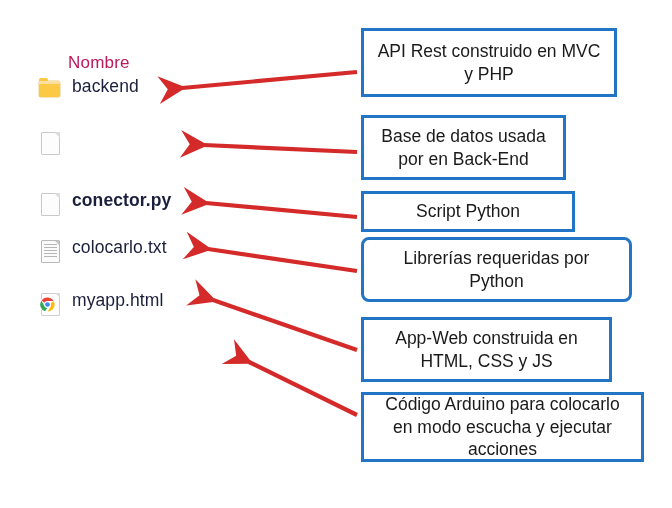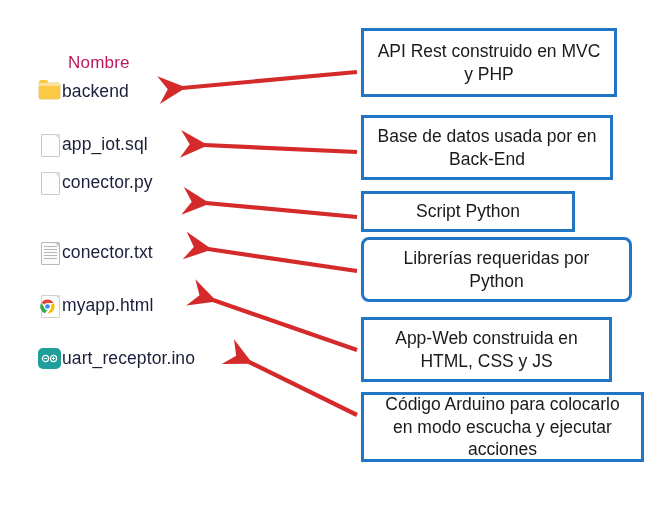--- a/index.html
+++ b/index.html
@@ -33,22 +33,21 @@
     letter-spacing: .2px;
     white-space: nowrap;
     margin-top: 36px;
   }
 
   .file-row {
     position: absolute;
     left: 38px;
     height: 30px;
     display: flex;
-    align-items: center;
-    gap: 0;
+    gap: 10px;
     white-space: nowrap;
   }
   .file-name {
     font-size: 17.5px;
     color: #1b1f3b;
     letter-spacing: .1px;
   }
   .icon-wrap {
     width: 24px;
     height: 26px;
@@ -225,73 +224,58 @@
     <span class="icon-wrap">
       <span class="ic-folder"></span>
     </span>
     <span class="file-name">backend</span>
   </div>
 
   <div class="file-row" style="top:129px;">
     <span class="icon-wrap">
       <span class="ic-page"></span>
     </span>
-    <span class="file-name">app_iot.sql</span>
-  </div>
-
-  <div class="file-row" style="top:167px;">
+  </div>
+
+  <div class="file-row" style="top:190px;font-weight:bold;">
     <span class="icon-wrap">
       <span class="ic-page"></span>
     </span>
     <span class="file-name">conector.py</span>
   </div>
 
   <div class="file-row" style="top:237px;">
     <span class="icon-wrap">
       <span class="ic-doc"></span>
     </span>
-    <span class="file-name">conector.txt</span>
+    <span class="file-name">colocarlo.txt</span>
   </div>
 
   <div class="file-row" style="top:290px;">
     <span class="icon-wrap">
       <span class="ic-chrome"></span>
       <svg class="chrome-logo" viewBox="0 0 48 48">
         <circle cx="24" cy="24" r="23" fill="#ffffff"></circle>
         <path d="M24 4a20 20 0 0 1 17.32 10H24a10 10 0 0 0-8.66 5L7.2 12.5A19.96 19.96 0 0 1 24 4z" fill="#ea4335"></path>
         <path d="M6.7 13.2 15.3 28a10 10 0 0 0 8.2 6l-6.3 9.3A20 20 0 0 1 6.7 13.2z" fill="#34a853"></path>
         <path d="M41.8 15A20 20 0 0 1 24.6 44l8.1-14a10 10 0 0 0 .2-9.9L41.8 15z" fill="#fbbc05"></path>
         <circle cx="24" cy="24" r="9.2" fill="#ffffff"></circle>
         <circle cx="24" cy="24" r="6.6" fill="#4285f4"></circle>
       </svg>
     </span>
     <span class="file-name">myapp.html</span>
   </div>
 
-  <div class="file-row" style="top:343px;">
-    <span class="icon-wrap">
-      <span class="ic-arduino">
-        <svg width="17" height="9" viewBox="0 0 34 18">
-          <circle cx="9" cy="9" r="6.2" fill="none" stroke="#ffffff" stroke-width="2.4"></circle>
-          <circle cx="25" cy="9" r="6.2" fill="none" stroke="#ffffff" stroke-width="2.4"></circle>
-          <line x1="5.6" y1="9" x2="12.4" y2="9" stroke="#ffffff" stroke-width="2"></line>
-          <line x1="21.6" y1="9" x2="28.4" y2="9" stroke="#ffffff" stroke-width="2"></line>
-          <line x1="25" y1="5.6" x2="25" y2="12.4" stroke="#ffffff" stroke-width="2"></line>
-        </svg>
-      </span>
-    </span>
-    <span class="file-name">uart_receptor.ino</span>
-  </div>
 </div>
 
 <div class="callout" style="left:361px; top:28px;  width:256px; height:69px;">
   <span>API Rest construido en MVC y PHP</span>
 </div>
 
-<div class="callout" style="left:361px; top:115px; width:252px; height:65px;">
+<div class="callout" style="left:361px; top:115px; width:205px; height:65px;">
   <span>Base de datos usada por en Back-End</span>
 </div>
 
 <div class="callout" style="left:361px; top:191px; width:214px; height:41px;">
   <span>Script Python</span>
 </div>
 
 <div class="callout" style="left:361px; top:237px; width:271px; height:65px;border-radius:8px;">
   <span>Librerías requeridas por Python</span>
 </div>

